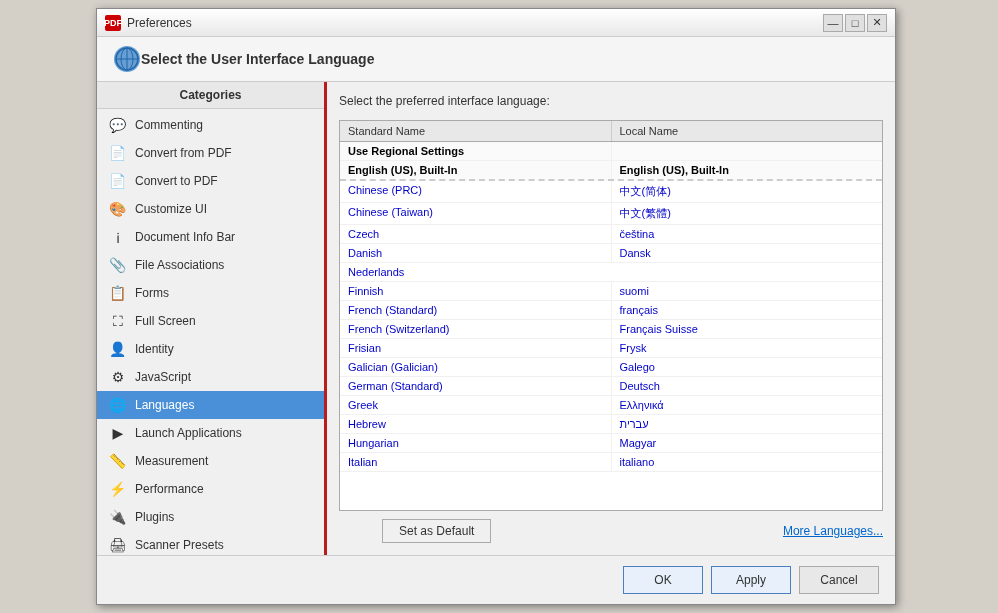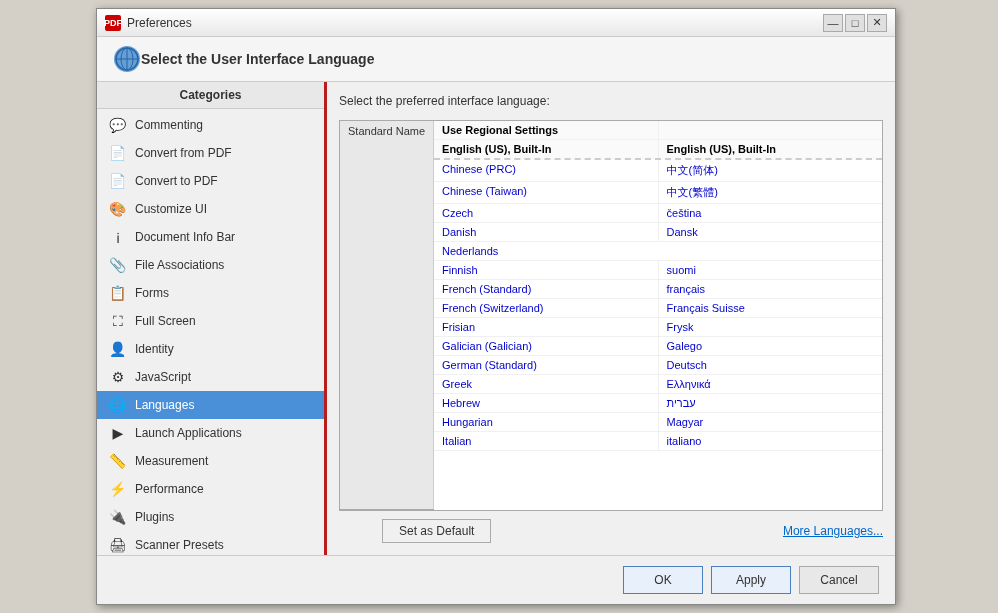--- a/index.html
+++ b/index.html
@@ -182,21 +182,21 @@
       color: #333;
       margin-bottom: 12px;
     }
 
     .lang-table-container {
       flex: 1;
       border: 1px solid #aaa;
       background: white;
       overflow: hidden;
       display: flex;
-      flex-direction: row;
+      flex-direction: column;
     }
 
     .lang-table-header {
       display: flex;
       background: #e8e8e8;
       border-bottom: 1px solid #aaa;
       font-size: 11px;
       font-weight: normal;
       color: #333;
     }
@@ -415,20 +415,21 @@
   </div>
           </div>
       </div>
 
       <div class="main-panel">
         <div class="panel-desc">Select the preferred interface language:</div>
 
         <div class="lang-table-container">
           <div class="lang-table-header">
             <div class="col-std">Standard Name</div>
+            <div class="col-local">Local Name</div>
           </div>
           <div class="lang-table-body">
 
           <div class="lang-row header-row">
     <div class="col-std" style="font-weight:bold;color:#000;">Use Regional Settings</div>
     <div class="col-local" style="font-weight:bold;color:#000;"><english (us),="" built-in=""></english></div>
   </div>
               <div class="lang-row header-row separator">
     <div class="col-std" style="font-weight:bold;color:#000;">English (US), Built-In</div>
     <div class="col-local" style="font-weight:bold;color:#000;">English (US), Built-In</div>

